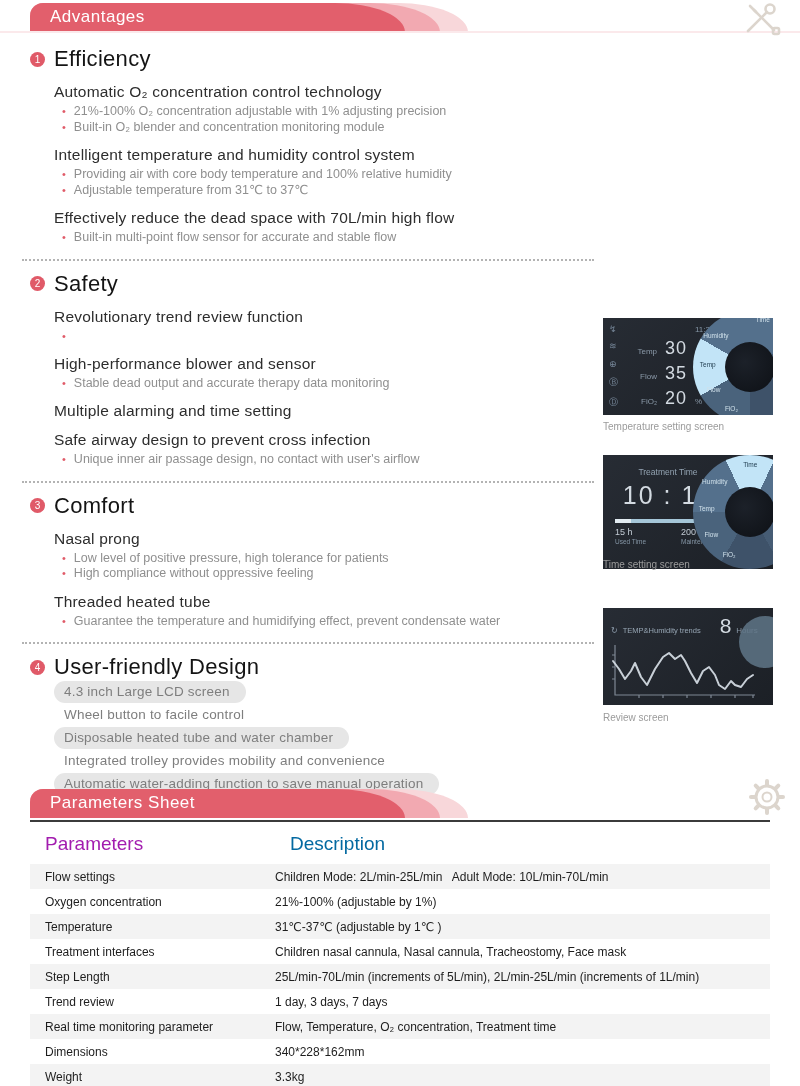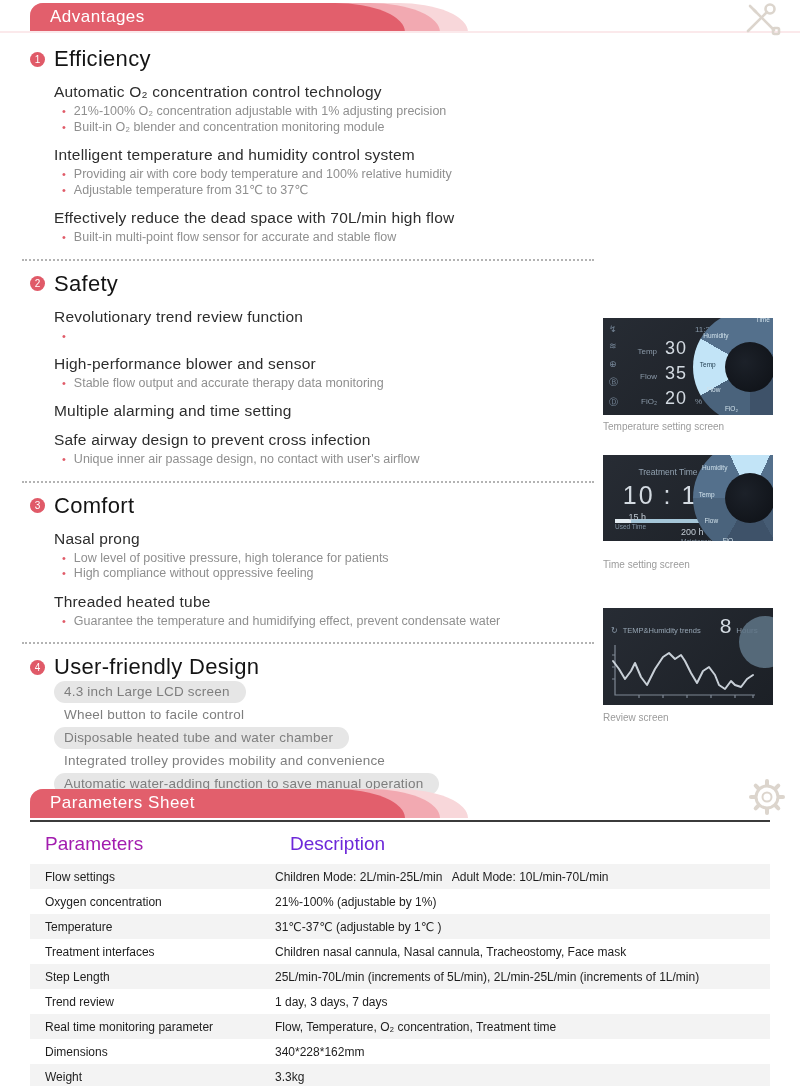--- a/index.html
+++ b/index.html
@@ -45,38 +45,38 @@
   .dial1{background:conic-gradient(from 0deg,#54708c 0 60deg,#465c74 60deg 120deg,#3e5269 120deg 180deg,#4a637c 180deg 240deg,#c2e4f7 240deg 300deg,#54708c 300deg 360deg);}
   .dial2{background:conic-gradient(from 0deg,#c2e4f7 0 25deg,#54708c 25deg 90deg,#465c74 90deg 150deg,#3e5269 150deg 210deg,#4a637c 210deg 270deg,#54708c 270deg 335deg,#c2e4f7 335deg 360deg);}
   .dial-hole{position:absolute;left:50%;top:50%;transform:translate(-50%,-50%);width:50px;height:50px;border-radius:50%;background:radial-gradient(circle at 40% 40%,#1c2129,#0d1015);}
   .dial-lbl{position:absolute;font-size:6.5px;color:#cfe0ea;}
   .dial-lbl.hl{color:#1e3a4d;}
 
   .tt-title{position:absolute;left:0;right:40px;top:12px;text-align:center;font-size:8.5px;color:#93a3b2;}
   .tt-big{position:absolute;left:0;right:40px;top:26px;text-align:center;font-size:25px;color:#d3dae1;letter-spacing:2px;}
   .tt-bar{position:absolute;left:12px;top:64px;width:118px;height:4px;background:#a5c6d8;}
   .tt-bar .fill{position:absolute;left:0;top:0;width:16px;height:4px;background:#e2ebf1;}
-  .tt-used{position:absolute;left:12px;top:57px;text-align:right;}
+  .tt-used{position:absolute;left:12px;top:72px;}
   .tt-maint{position:absolute;left:78px;top:72px;}
   .tt-val{font-size:9px;color:#c3ccd5;}
   .tt-lbl{font-size:6.5px;color:#8596a6;margin-top:1px;}
 
   .rv-head{position:absolute;left:8px;top:6px;display:flex;align-items:baseline;gap:5px;}
   .rv-icon{font-size:8px;color:#8a99a8;}
   .rv-title{font-size:7.5px;color:#97a6b4;}
   .rv-hours{font-size:21px;color:#d3dae1;margin-left:14px;}
   .rv-hours-lbl{font-size:8px;color:#8a99a8;}
   .rv-chart{position:absolute;left:4px;bottom:2px;}
   .rv-back{position:absolute;right:-18px;top:8px;width:52px;height:52px;border-radius:50%;background:#5f7587;opacity:.85;}
 
   
   .tbl{position:absolute;left:30px;top:820px;width:740px;border-top:2px solid #3b3b3b;}
   .tbl-head{display:flex;padding:11px 0 9px;}
   .tbl-head .h1{width:245px;padding-left:15px;font-size:19px;color:#a21caf;}
-  .tbl-head .h2{font-size:19px;color:#6d28d9;}
+  .tbl-head .h2{font-size:19px;color:#0369a1;}
   .trow{display:flex;height:25px;align-items:center;font-size:12px;color:#1d1d1d;}
   .trow.alt{background:#f3f3f3;align-items:center;}
   .trow .c1{width:245px;padding-left:15px;flex:0 0 auto;box-sizing:border-box;}
   .trow .c2{white-space:pre-wrap;}
 </style>
 </head>
 <body>
 
 <div class="page">
 
@@ -133,21 +133,21 @@
       <span class="sec-num">2</span>
       <span class="sec-title">Safety</span>
     </div>
     <div class="grp-head">Revolutionary trend review function</div>
     <div class="bullet">
         <span class="dot">•</span>
       </div>
     <div class="grp-head">High-performance blower and sensor</div>
     <div class="bullet">
         <span class="dot">•</span>
-        <span>Stable flow output and accurate therapy data monitoring</span>
+        <span>Stable dead output and accurate therapy data monitoring</span>
       </div>
     <div class="grp-head">Multiple alarming and time setting</div>
     <div class="grp-head">Safe airway design to prevent cross infection</div>
     <div class="bullet">
         <span class="dot">•</span>
         <span>Unique inner air passage design, no contact with user's airflow</span>
       </div>
     <div class="divider"></div>
 
     <div class="sec-head">
@@ -209,21 +209,21 @@
       <span class="dial-lbl" style="top:6%;left:55%;">Time</span>
       <span class="dial-lbl" style="top:20%;left:9%;">Humidity</span>
       <span class="dial-lbl hl" style="top:45%;left:6%;">Temp</span>
       <span class="dial-lbl" style="top:67%;left:12%;">Flow</span>
       <span class="dial-lbl" style="top:84%;left:28%;">FiO₂</span>
       <div class="dial-hole"></div>
     </div>
   </div>
   <div class="caption" style="top:421px;">Temperature setting screen</div>
 
-  <div class="screen" style="top:455px;height:86px;text-decoration:underline;">
+  <div class="screen" style="top:455px;height:114px;text-decoration:underline;">
     <div class="tt-title">Treatment Time</div>
     <div class="tt-big">10 : 10</div>
     <div class="tt-bar">
         <div class="fill"></div>
       </div>
     <div class="tt-used">
       <div class="tt-val">15 h</div>
       <div class="tt-lbl">Used Time</div>
     </div>
     <div class="tt-maint">

